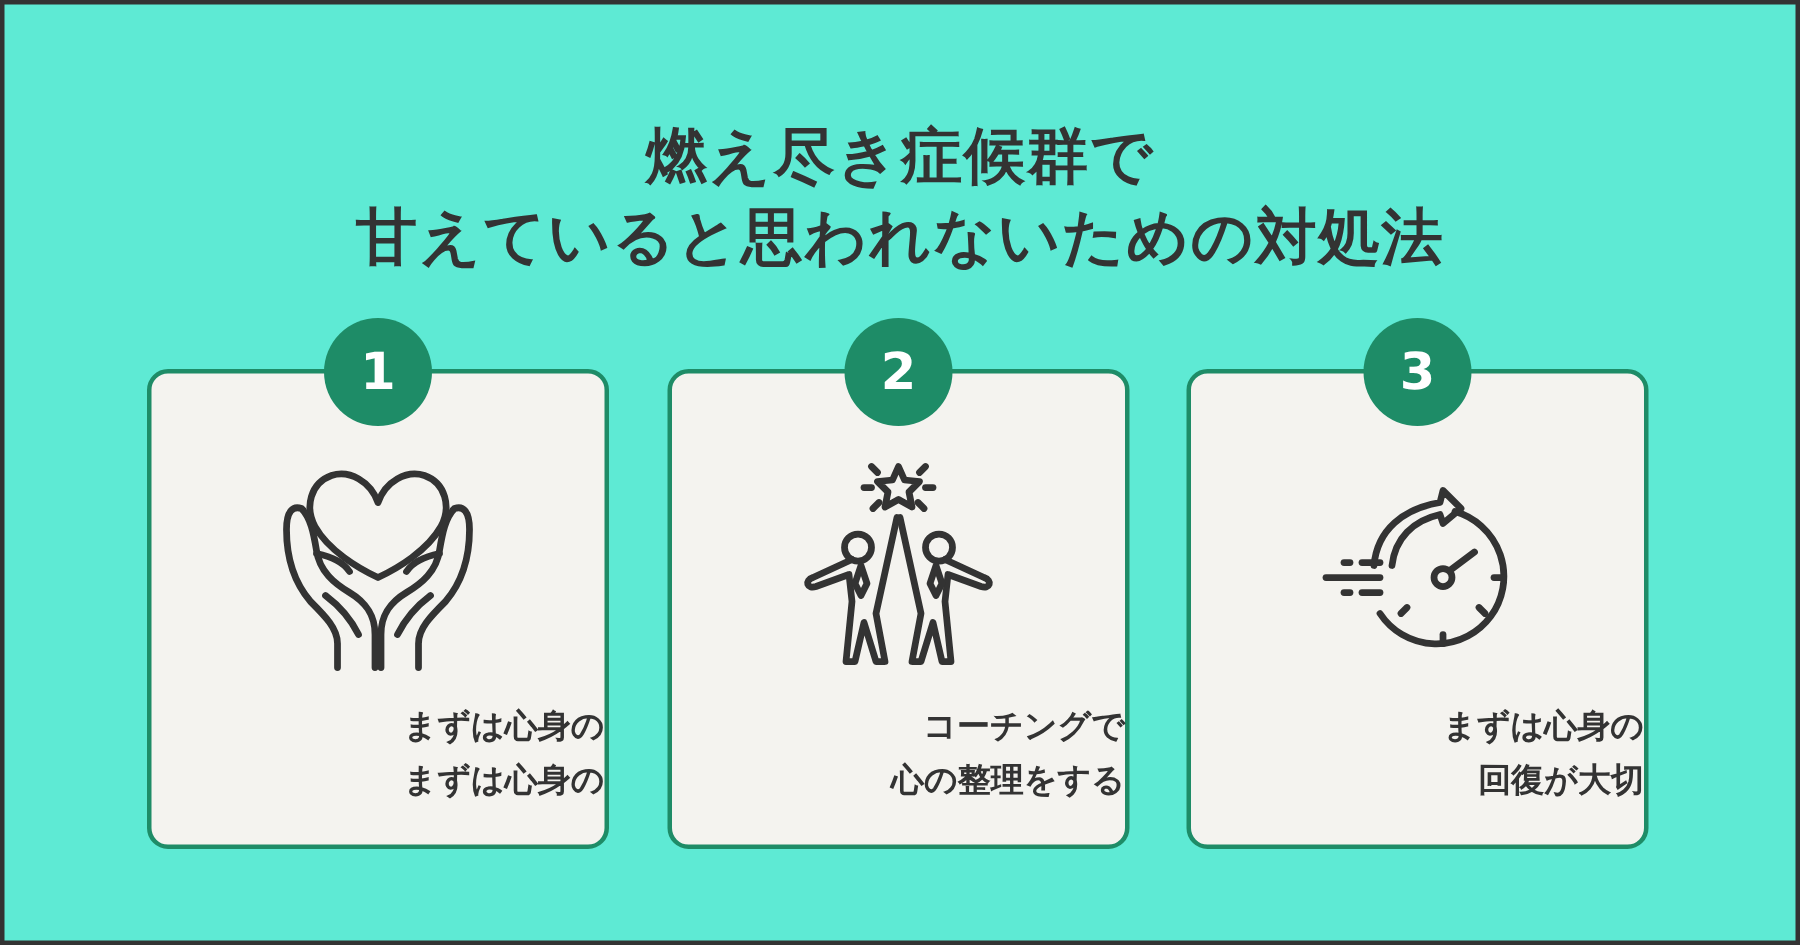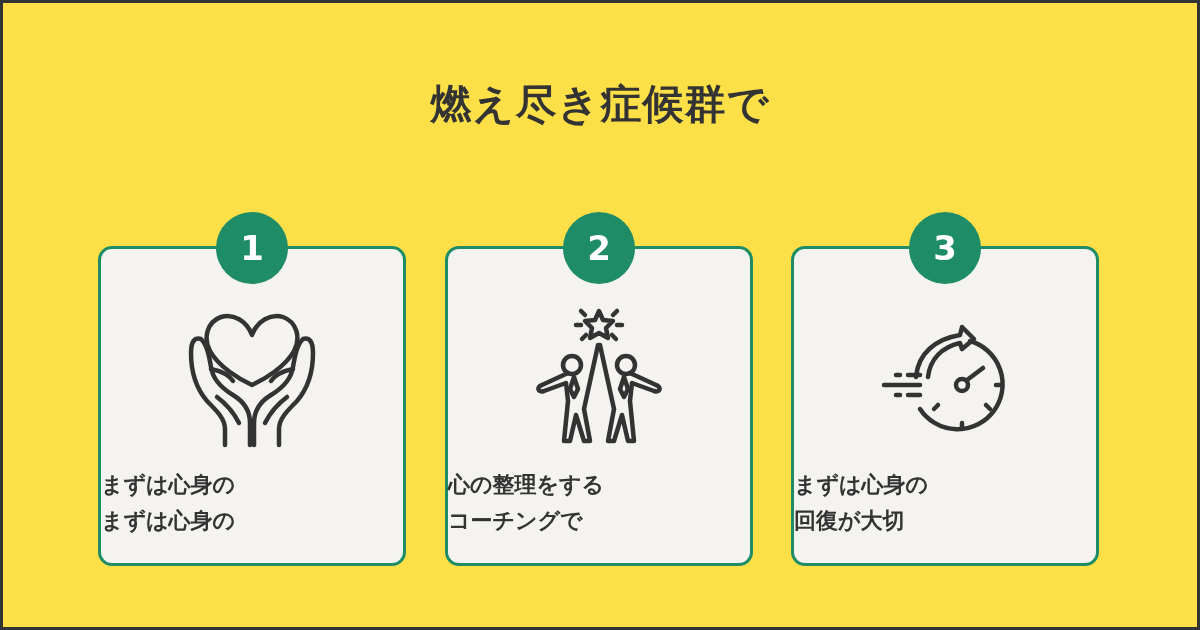--- a/index.html
+++ b/index.html
@@ -3,21 +3,21 @@
 <meta charset="utf-8">
 <style>
   html, body { margin:0; padding:0; }
   body {
     width:1200px; height:630px; overflow:hidden;
     background:#333333;
     font-family:"DejaVu Sans", "Liberation Sans", sans-serif;
   }
   .frame {
     position:absolute; left:3px; top:3px; width:1194px; height:624px;
-    background:#fde047;
+    background:#5eead4;
   }
   .title {
     position:absolute; left:0; right:0; top:74px;
     text-align:center; color:#333333;
     font-weight:bold; font-size:41px; line-height:54px; letter-spacing:1px;
   }
   .title div { white-space:nowrap; }
   .card {
     position:absolute; top:243px; width:308px; height:320px;
     border:3px solid #1e8c67; border-radius:14px; box-sizing:border-box;
@@ -29,31 +29,32 @@
     background:#1e8c67; color:#ffffff;
     font-size:34px; font-weight:bold; line-height:72px; text-align:center;
   }
   .icon {
     position:absolute; left:50%; top:56px; margin-left:-75px;
     width:150px; height:150px;
   }
   .icon svg { width:150px; height:150px; }
   .label {
     position:absolute; left:0; right:0; top:218px;
-    text-align:left; color:#333333;
+    text-align:right; color:#333333;
     font-size:22px; font-weight:bold; line-height:36px;
   }
 </style>
 </head>
 <body>
 
 <div class="frame">
 
   <div class="title">
     <div>燃え尽き症候群で</div>
+    <div>甘えていると思われないための対処法</div>
   </div>
 
   <div class="card" style="left:95px;">
     <div class="badge">1</div>
     <div class="icon">
       <svg viewBox="0 0 150 150" fill="none" stroke="#333333" stroke-width="4.5" stroke-linecap="round" stroke-linejoin="round">
         <path d="M75 30 C70 16 56 8 44 12 C30 17 26 33 33 46 C42 62 62 74 75 80 C88 74 108 62 117 46 C124 33 120 17 106 12 C94 8 80 16 75 30 Z"></path>
         <path d="M73 140 L73 118 C73 104 66 96 56 90 C46 84 36 76 34 62 C32 50 30 40 24 34 C18 32 14 36 14 48 C14 66 18 82 30 96 C40 106 48 114 48 124 L48 140"></path>
         <path d="M62 118 C56 106 48 98 40 92"></path>
         <path d="M34 64 C44 66 52 70 56 76"></path>
@@ -81,22 +82,22 @@
           <path d="M92 34 L88 30"></path>
         <path d="M74 40 L60 104 L66 136 L60 136 L52 110 L46 136 L40 136 L44 96 L42 78 L20 86 C14 88 12 82 18 80 L44 68"></path>
         <circle cx="48" cy="60" r="9"></circle>
         <path d="M76 40 L90 104 L84 136 L90 136 L98 110 L104 136 L110 136 L106 96 L108 78 L130 86 C136 88 138 82 132 80 L106 68"></path>
         <circle cx="102" cy="60" r="9"></circle>
         <path d="M50 72 L46 84 L50 92 L54 84 Z"></path>
         <path d="M100 72 L96 84 L100 92 L104 84 Z"></path>
       </svg>
     </div>
     <div class="label">
+      <div>コーチングで</div>
       <div>心の整理をする</div>
-      <div>コーチングで</div>
     </div>
   </div>
 
   <div class="card" style="left:788px;">
     <div class="badge">3</div>
     <div class="icon">
       <svg viewBox="0 0 150 150" fill="none" stroke="#333333" stroke-width="4.5" stroke-linecap="round" stroke-linejoin="round">
         <path d="M100 36 A45 45 0 1 1 50 104"></path>
         <path d="M46 72 C48 48 66 34 90 30 L92 22 L104 34 L92 44 L90 38 C72 42 60 54 58 72"></path>
         <circle cx="92" cy="80" r="6"></circle>

